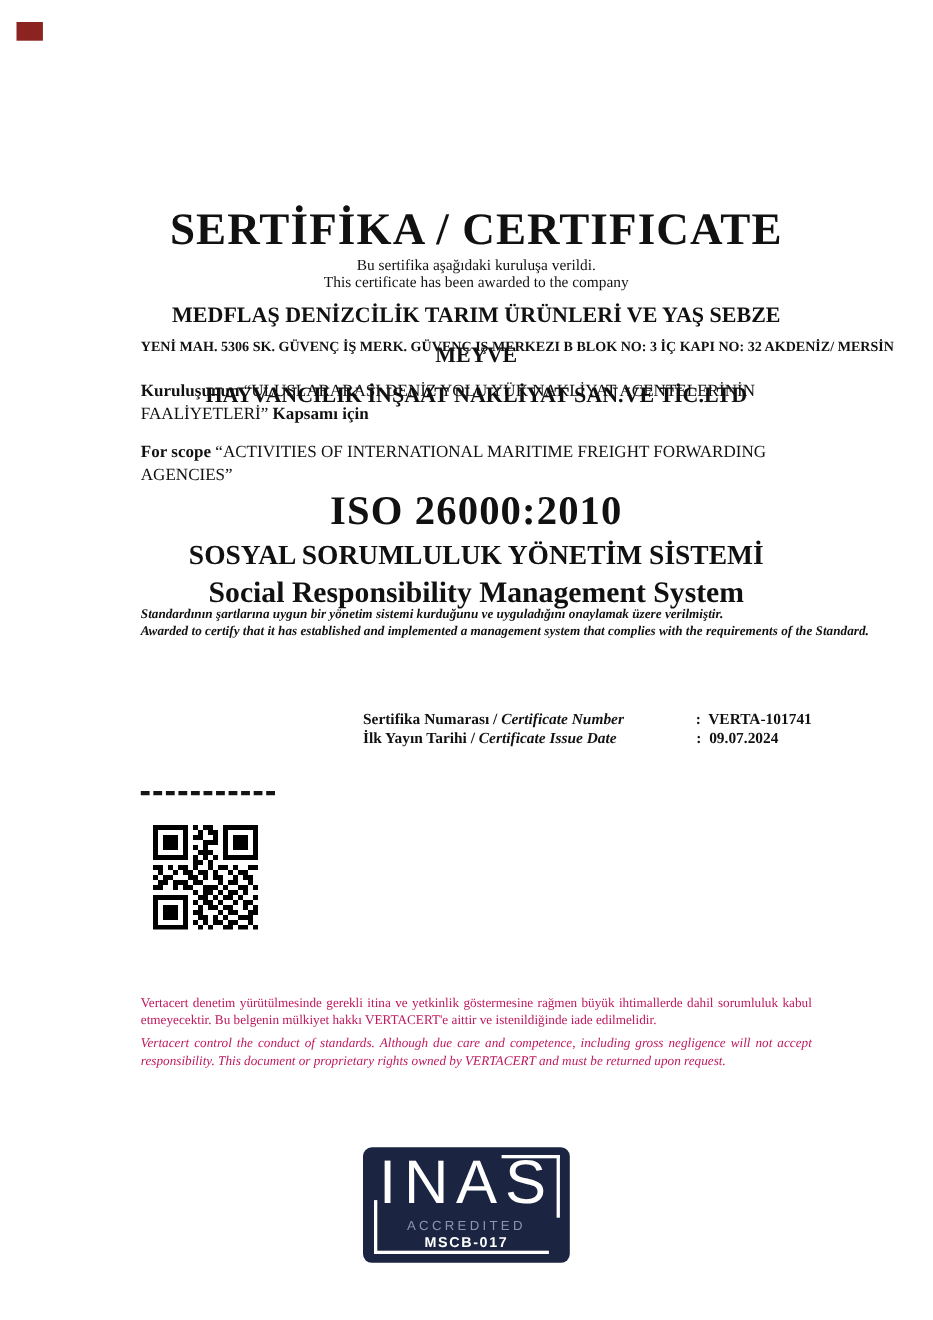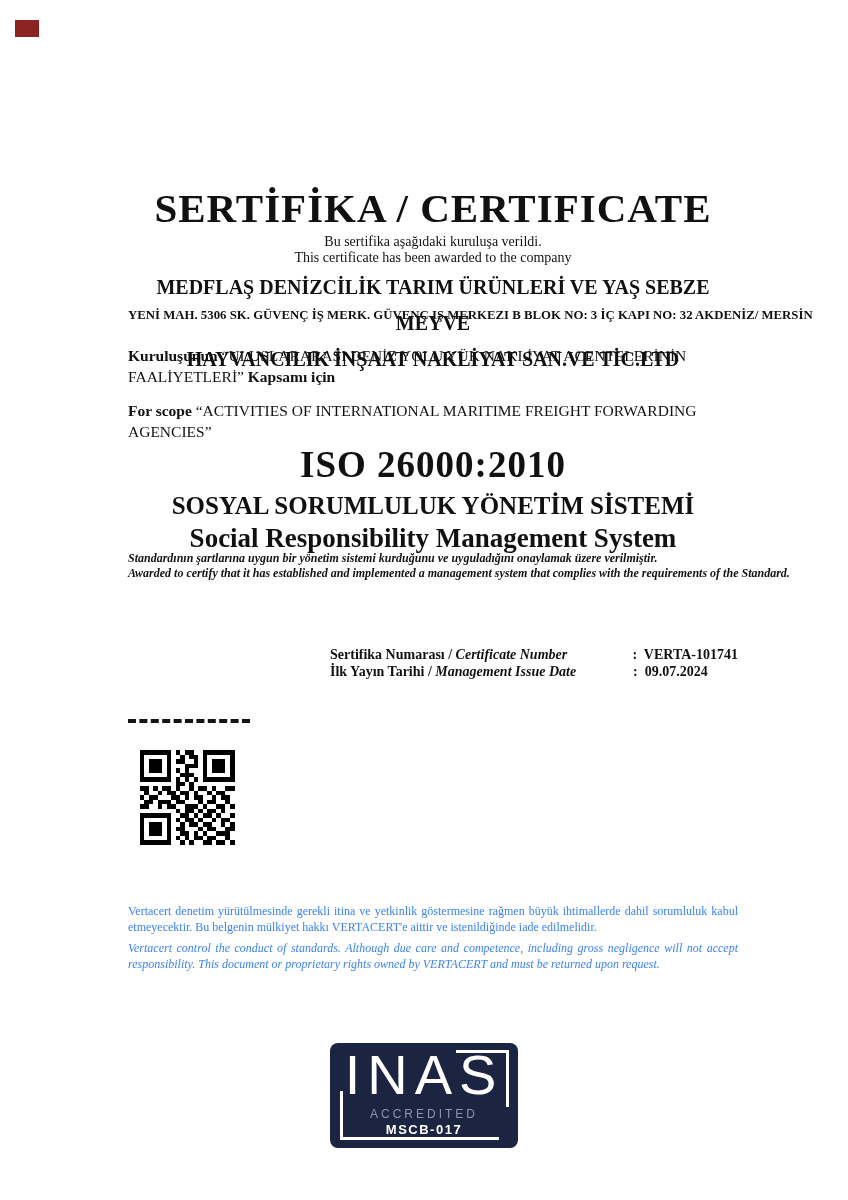--- a/index.html
+++ b/index.html
@@ -25,21 +25,21 @@
   .stmt-tr{top:551px;}
   .stmt-en{top:566px;}
   .details{top:646px;font-size:14px;font-weight:bold;line-height:17px;}
   .detail-row{display:flex;}
   .detail-label{margin-left:202px;width:303px;}
   .detail-label i{font-style:italic;margin-top:39px;}
   .detail-value{white-space:pre;}
   .dashed-line{top:719px;width:122px;height:0;border-top:4px dashed #141414;}
   .qr{top:750px;left:137px;width:100px;height:95px;}
   .qr svg{width:100%;height:100%;shape-rendering:crispEdges;}
-  .disclaimer{font-size:12px;line-height:15.5px;text-align:justify;color:#3b82f6;}
+  .disclaimer{font-size:12px;line-height:15.5px;text-align:justify;color:#be185d;}
   .disc-tr{top:904px;}
   .disc-en{top:941px;font-style:italic;}
   .badge{
     position:absolute;left:330px;top:1043px;width:188px;height:105px;border-radius:8px;
     font-family:"Liberation Sans","DejaVu Sans",sans-serif;color:#ffffff;
   }
   .badge-name{position:absolute;top:2px;left:0;right:0;text-align:center;
     font-size:56px;font-weight:100;letter-spacing:7px;line-height:60px;}
   .badge-line1{position:absolute;top:64px;left:0;right:0;text-align:center;
     font-size:12px;letter-spacing:3px;}
@@ -85,21 +85,21 @@
 
   <div class="col statement stmt-tr">Standardının şartlarına uygun bir yönetim sistemi kurduğunu ve uyguladığını onaylamak üzere verilmiştir.</div>
   <div class="col statement stmt-en">Awarded to certify that it has established and implemented a management system that complies with the requirements of the Standard.</div>
 
   <div class="col details">
     <div class="detail-row">
       <div class="detail-label"><span>Sertifika Numarası / </span><i>Certificate Number</i></div>
       <div class="detail-value">:  VERTA-101741</div>
     </div>
     <div class="detail-row">
-      <div class="detail-label"><span>İlk Yayın Tarihi / </span><i>Management Issue Date</i></div>
+      <div class="detail-label"><span>İlk Yayın Tarihi / </span><i>Certificate Issue Date</i></div>
       <div class="detail-value">:  09.07.2024</div>
     </div>
   </div>
 
   <div class="col dashed-line"></div>
 
   <div class="qr" style="position:absolute;"><svg viewBox="0 0 21 21">
         <rect x="0" y="0" width="1" height="1" fill="#000"></rect>
         <rect x="1" y="0" width="1" height="1" fill="#000"></rect>
         <rect x="2" y="0" width="1" height="1" fill="#000"></rect>

